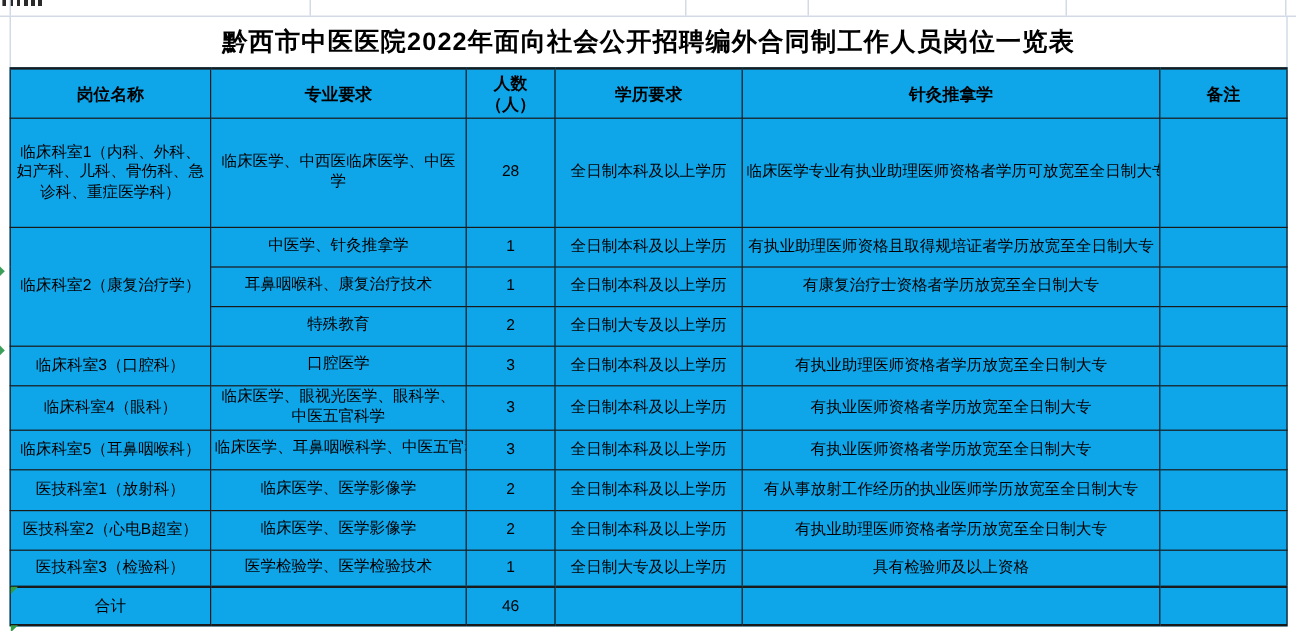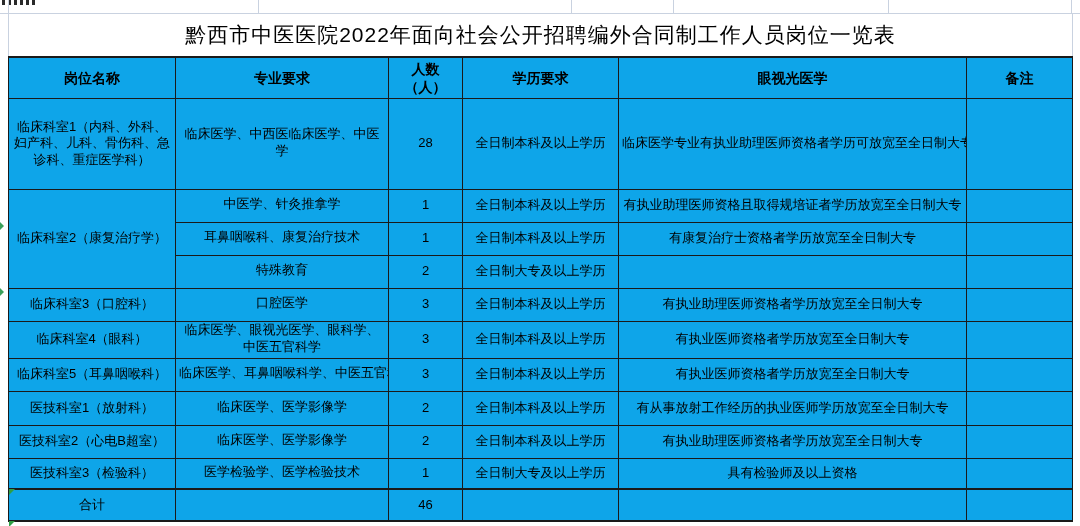--- a/index.html
+++ b/index.html
@@ -17,21 +17,21 @@
   .gridline-v{position:absolute;top:0;width:1px;height:13px;background:var(--grid);}
   .gridline-h{position:absolute;top:13px;left:0;width:1080px;height:1px;background:var(--grid);}
   
   .clip-frag{position:absolute;left:2px;top:0;width:36px;height:5px;
     background:repeating-linear-gradient(90deg,#2a2a2a 0 3px,transparent 3px 6px);}
   
   .title-band{
     position:absolute;left:8px;top:14px;width:1063px;height:42px;
     display:flex;align-items:center;justify-content:center;
     border-left:1px solid var(--grid);border-right:1px solid var(--grid);
-    font-size:21px;font-weight:normal;letter-spacing:1px;white-space:nowrap;
+    font-size:21px;font-weight:bold;letter-spacing:1px;white-space:nowrap;
   }
   
   table.positions{
     position:absolute;left:8px;top:56px;width:1064px;
     border-collapse:collapse;table-layout:fixed;background:#0ea5e9;
   }
   .positions th,.positions td{
     border:1px solid var(--border);text-align:center;vertical-align:middle;
     padding:1px 3px;overflow:hidden;
   }
@@ -86,21 +86,21 @@
         <col style="width:348px">
         <col style="width:106px">
     </colgroup>
     <thead>
       <tr style="height:41px">
         <th>岗位名称</th>
         <th>专业要求</th>
         <th>人数
 （人）</th>
         <th>学历要求</th>
-        <th>眼视光医学</th>
+        <th>针灸推拿学</th>
         <th>备注</th>
       </tr>
     </thead>
     <tbody>
       <tr style="height:91px">
         <td class="cell-position">临床科室1（内科、外科、妇产科、儿科、骨伤科、急诊科、重症医学科）</td>
         <td class="cell-major">临床医学、中西医临床医学、中医学</td>
         <td class="cell-count">28</td>
         <td class="cell-edu">全日制本科及以上学历</td>
         <td class="cell-other nowrap">临床医学专业有执业助理医师资格者学历可放宽至全日制大专学历</td>

